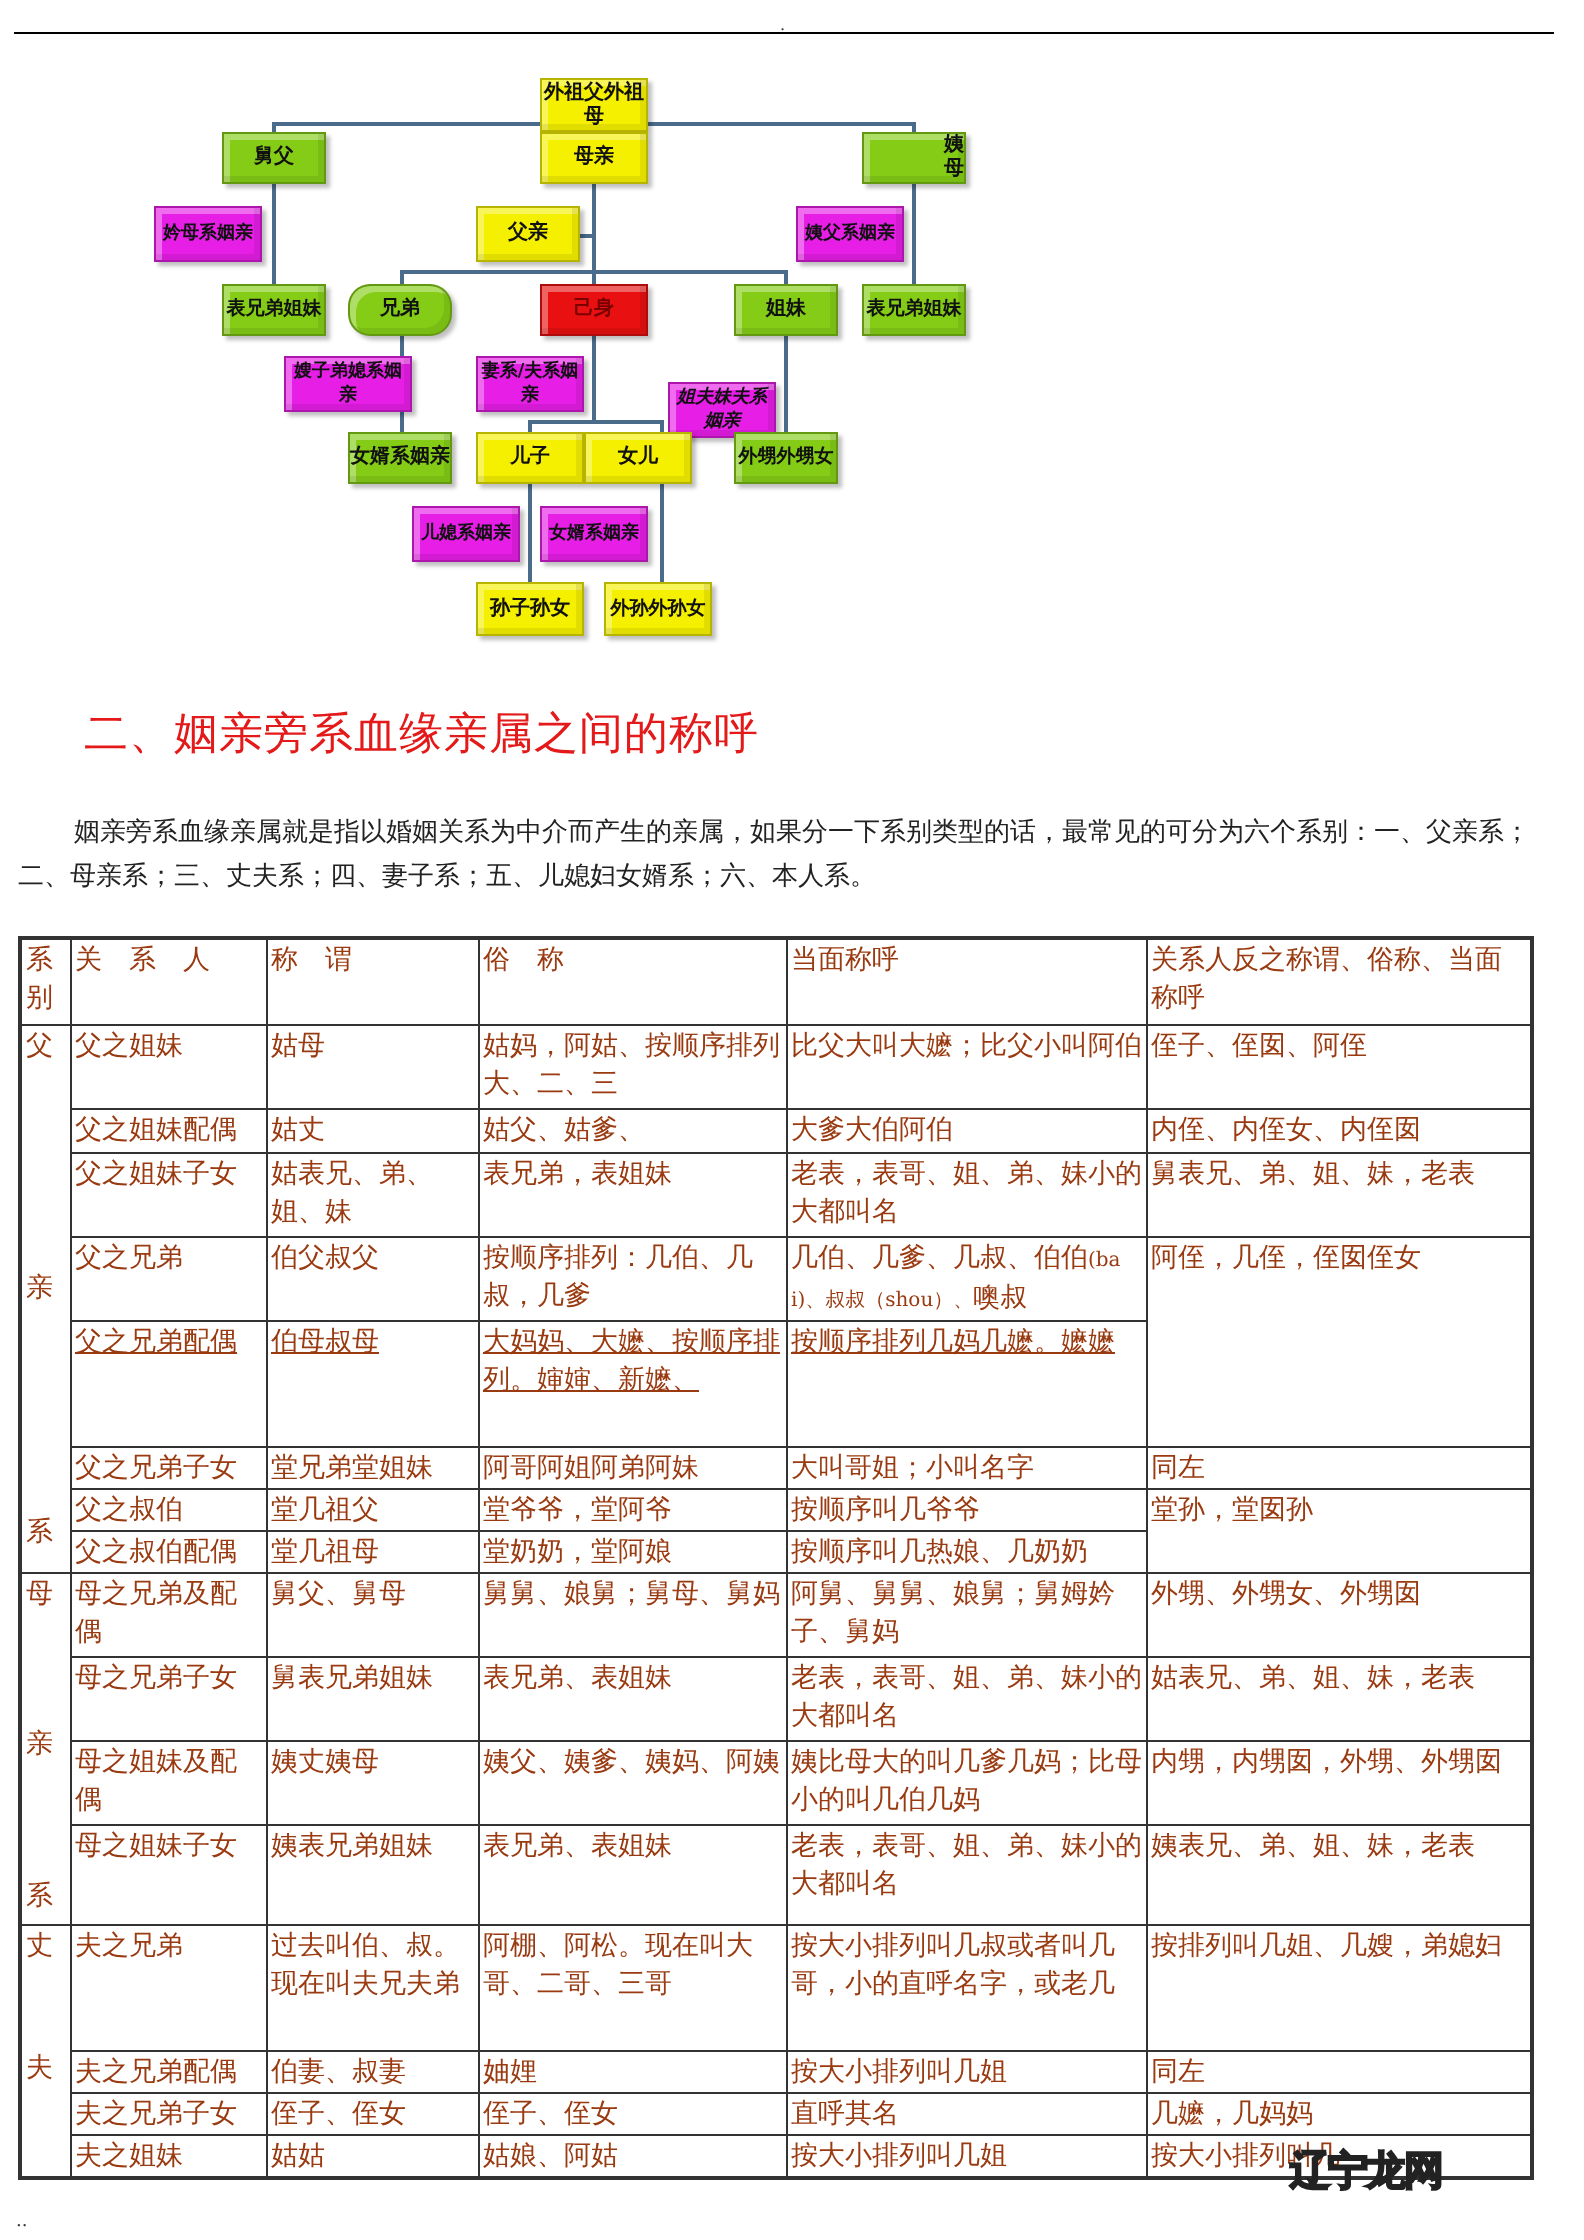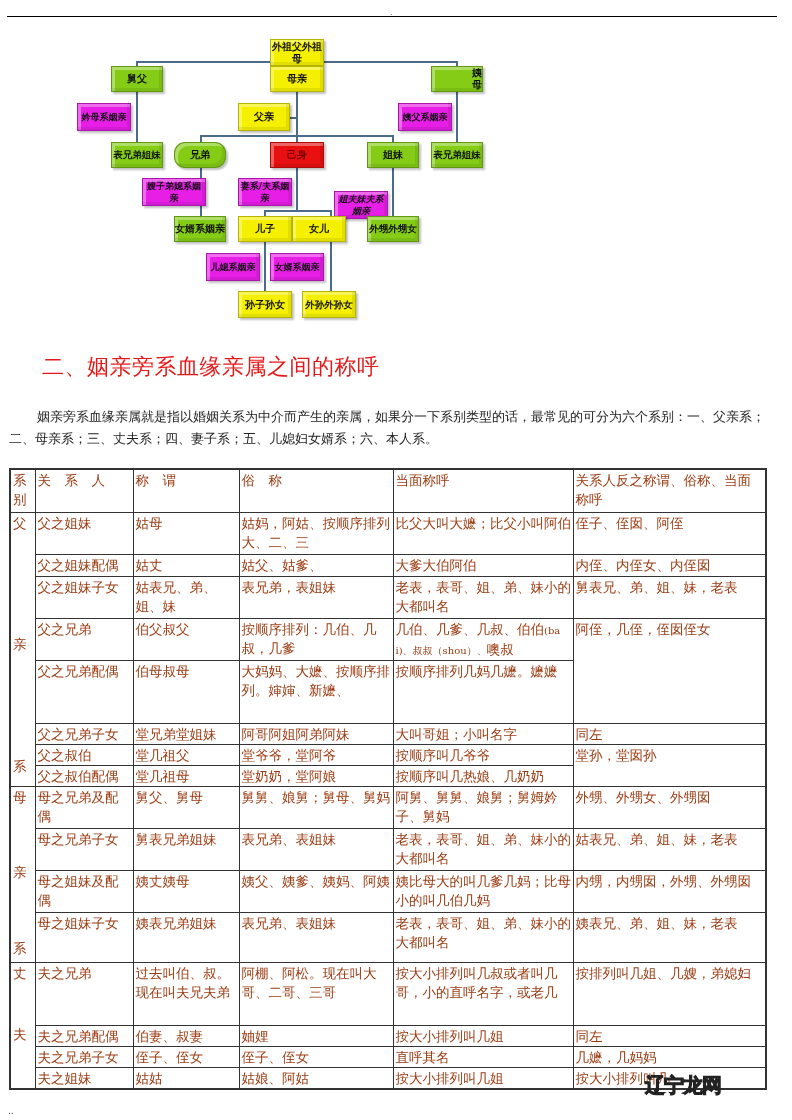--- a/index.html
+++ b/index.html
@@ -135,21 +135,21 @@
     <td>老表，表哥、姐、弟、妹小的大都叫名</td>
     <td>舅表兄、弟、姐、妹，老表</td>
   </tr>
   <tr style="height:42px;">
     <td>父之兄弟</td>
     <td>伯父叔父</td>
     <td>按顺序排列：几伯、几叔，几爹</td>
     <td><span>几伯、几爹、几叔、伯伯</span><span class="small">(bai)、叔叔（shou）、</span><span>噢叔</span></td>
     <td rowspan="2">阿侄，几侄，侄囡侄女</td>
   </tr>
-  <tr style="height:63px;">
+  <tr style="height:63px;text-decoration:underline;">
     <td>父之兄弟配偶</td>
     <td>伯母叔母</td>
     <td>大妈妈、大嬷、按顺序排列。婶婶、新嬷、</td>
     <td>按顺序排列几妈几嬷。嬷嬷</td>
   </tr>
   <tr style="height:21px;">
     <td>父之兄弟子女</td>
     <td>堂兄弟堂姐妹</td>
     <td>阿哥阿姐阿弟阿妹</td>
     <td>大叫哥姐；小叫名字</td>

